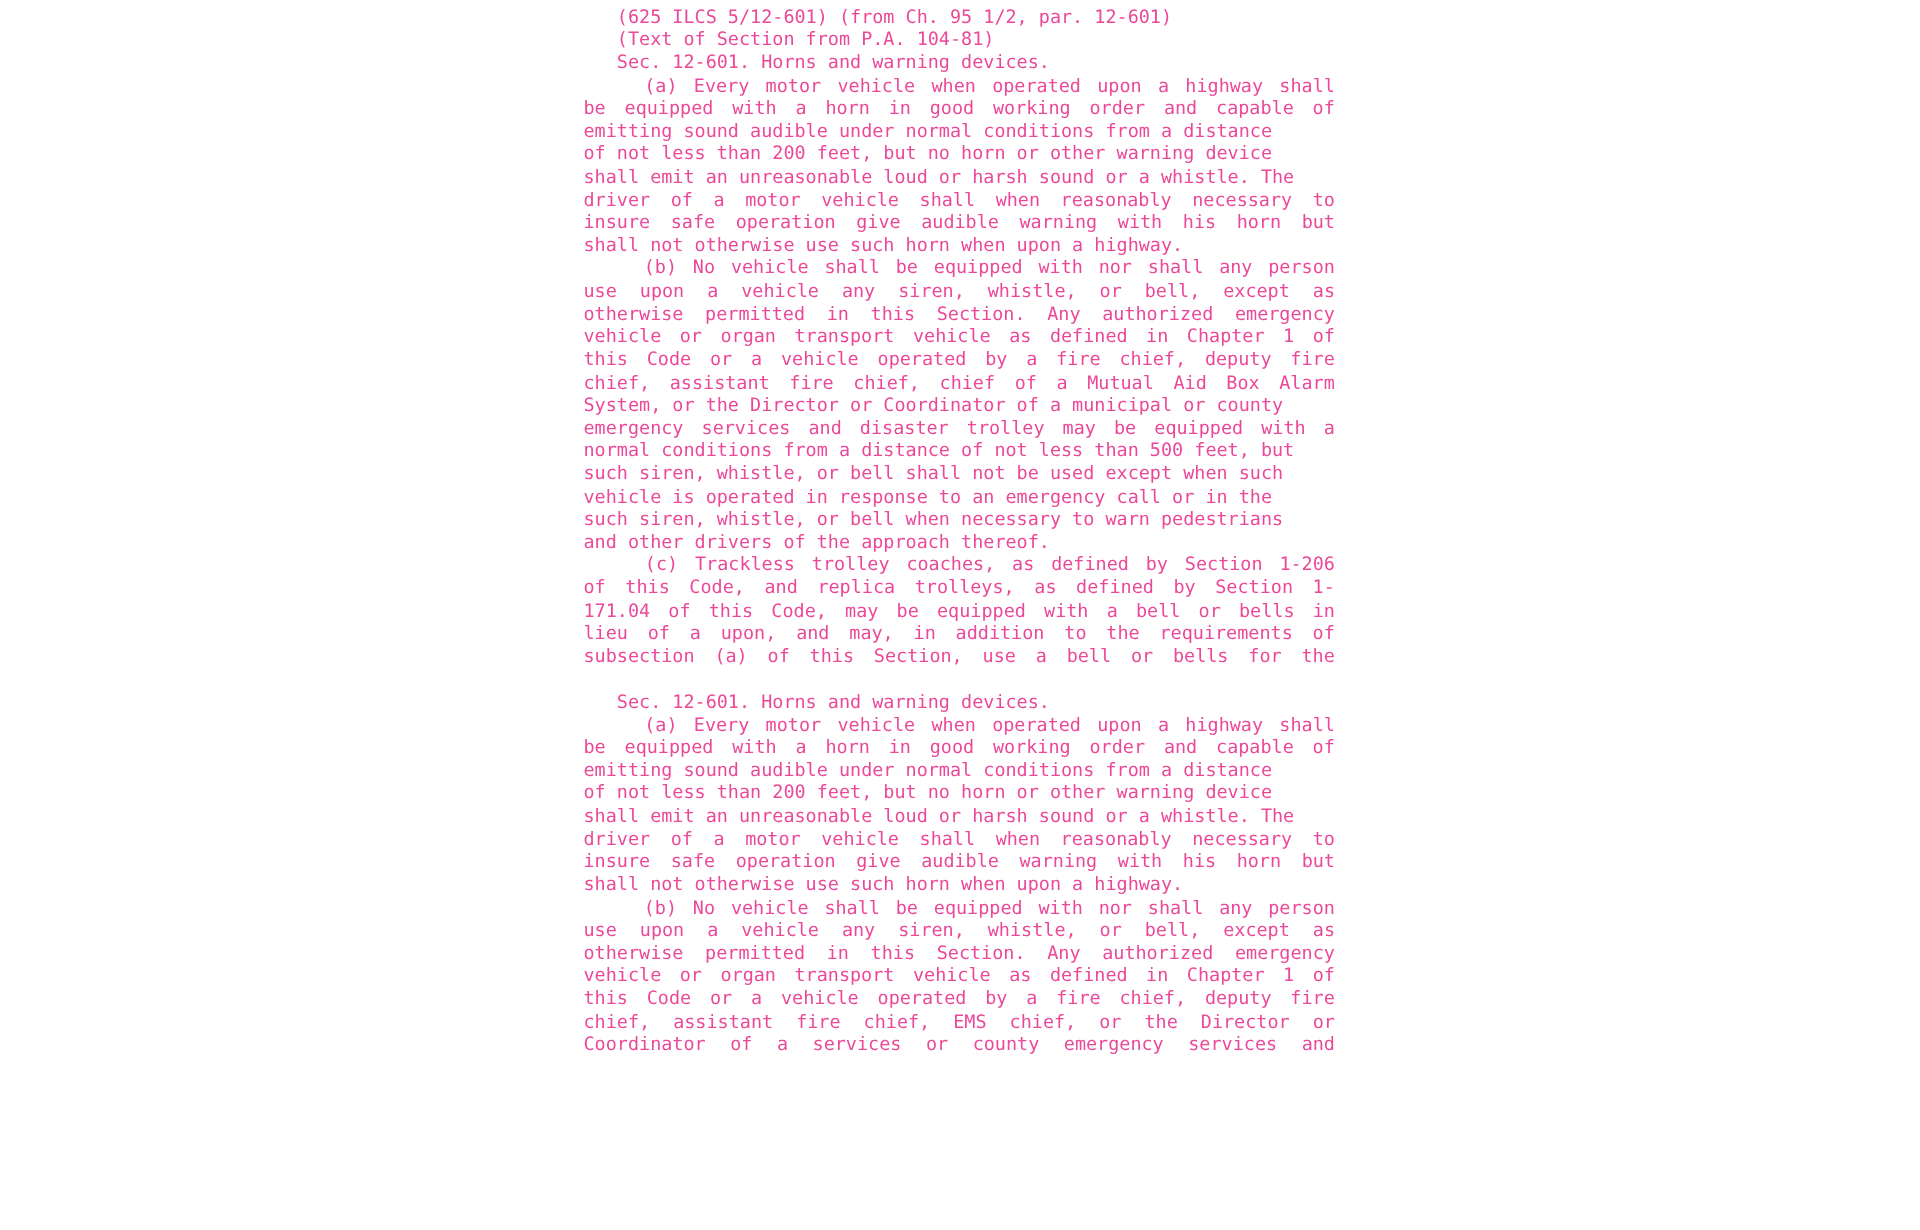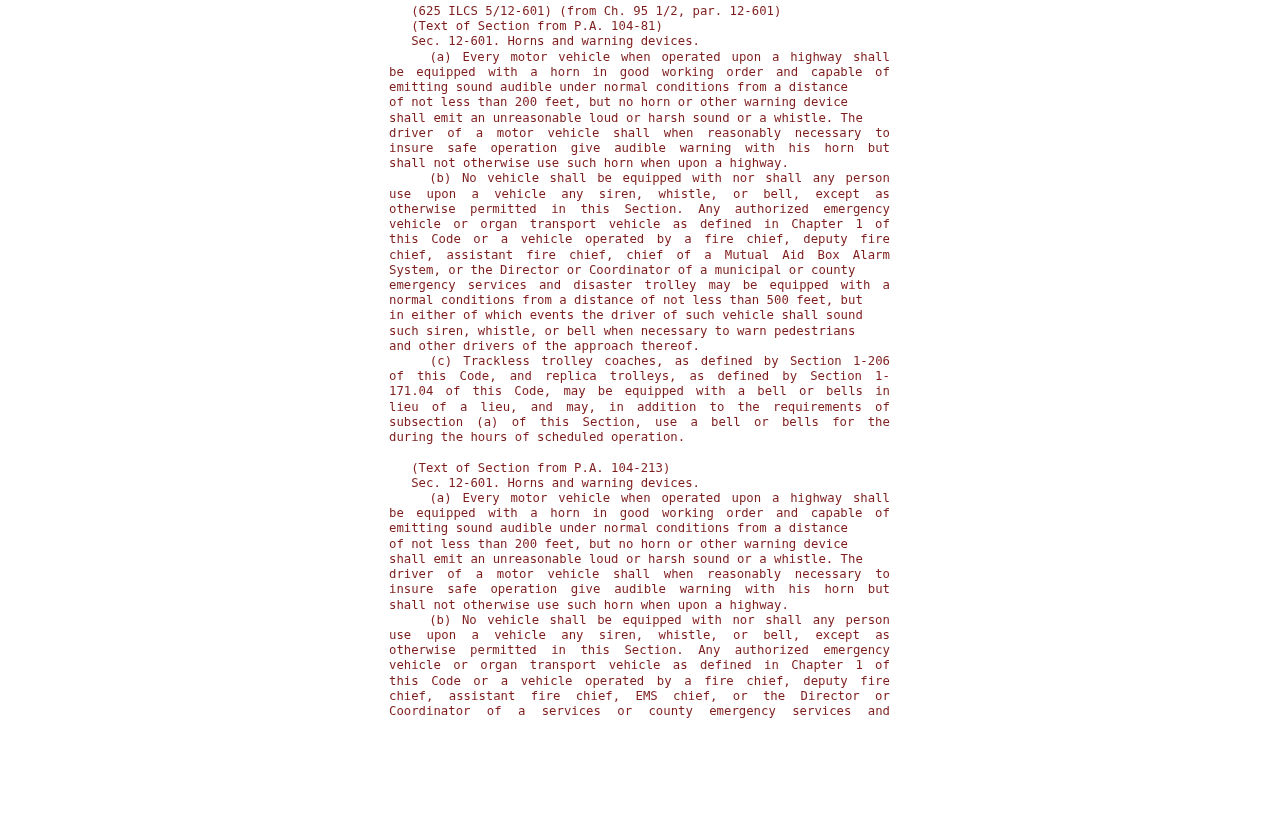--- a/index.html
+++ b/index.html
@@ -19,21 +19,21 @@
     position: absolute;
     left: 389px;
     top: 4px;
     width: 501px;
   }
   .line {
     font-size: 12.3px;
     line-height: 15.22px;
     letter-spacing: 0px;
     white-space: pre;
-    color: #7f1d1d;
+    color: #ec4899;
     height: 15.22px;
   }
   
   .line.just {
     white-space: pre-wrap;
     display: flex;
     justify-content: space-between;
     width: 501px;
   }
   .line.just > span.w {
@@ -63,31 +63,30 @@
     <div class="line">shall not otherwise use such horn when upon a highway.</div>
     <div class="line just"><span class="lead">    </span><span class="w">(b)</span><span class="w">No</span><span class="w">vehicle</span><span class="w">shall</span><span class="w">be</span><span class="w">equipped</span><span class="w">with</span><span class="w">nor</span><span class="w">shall</span><span class="w">any</span><span class="w">person</span></div>
     <div class="line just"><span class="w">use</span><span class="w">upon</span><span class="w">a</span><span class="w">vehicle</span><span class="w">any</span><span class="w">siren,</span><span class="w">whistle,</span><span class="w">or</span><span class="w">bell,</span><span class="w">except</span><span class="w">as</span></div>
     <div class="line just"><span class="w">otherwise</span><span class="w">permitted</span><span class="w">in</span><span class="w">this</span><span class="w">Section.</span><span class="w">Any</span><span class="w">authorized</span><span class="w">emergency</span></div>
     <div class="line just"><span class="w">vehicle</span><span class="w">or</span><span class="w">organ</span><span class="w">transport</span><span class="w">vehicle</span><span class="w">as</span><span class="w">defined</span><span class="w">in</span><span class="w">Chapter</span><span class="w">1</span><span class="w">of</span></div>
     <div class="line just"><span class="w">this</span><span class="w">Code</span><span class="w">or</span><span class="w">a</span><span class="w">vehicle</span><span class="w">operated</span><span class="w">by</span><span class="w">a</span><span class="w">fire</span><span class="w">chief,</span><span class="w">deputy</span><span class="w">fire</span></div>
     <div class="line just"><span class="w">chief,</span><span class="w">assistant</span><span class="w">fire</span><span class="w">chief,</span><span class="w">chief</span><span class="w">of</span><span class="w">a</span><span class="w">Mutual</span><span class="w">Aid</span><span class="w">Box</span><span class="w">Alarm</span></div>
     <div class="line">System, or the Director or Coordinator of a municipal or county</div>
     <div class="line just"><span class="w">emergency</span><span class="w">services</span><span class="w">and</span><span class="w">disaster</span><span class="w">trolley</span><span class="w">may</span><span class="w">be</span><span class="w">equipped</span><span class="w">with</span><span class="w">a</span></div>
     <div class="line">normal conditions from a distance of not less than 500 feet, but</div>
-    <div class="line">in either of which events the driver of such vehicle shall sound</div>
+    <div class="line">such siren, whistle, or bell shall not be used except when such</div>
+    <div class="line">vehicle is operated in response to an emergency call or in the</div>
     <div class="line">such siren, whistle, or bell when necessary to warn pedestrians</div>
     <div class="line">and other drivers of the approach thereof.</div>
     <div class="line just"><span class="lead">    </span><span class="w">(c)</span><span class="w">Trackless</span><span class="w">trolley</span><span class="w">coaches,</span><span class="w">as</span><span class="w">defined</span><span class="w">by</span><span class="w">Section</span><span class="w">1-206</span></div>
     <div class="line just"><span class="w">of</span><span class="w">this</span><span class="w">Code,</span><span class="w">and</span><span class="w">replica</span><span class="w">trolleys,</span><span class="w">as</span><span class="w">defined</span><span class="w">by</span><span class="w">Section</span><span class="w">1-</span></div>
     <div class="line just"><span class="w">171.04</span><span class="w">of</span><span class="w">this</span><span class="w">Code,</span><span class="w">may</span><span class="w">be</span><span class="w">equipped</span><span class="w">with</span><span class="w">a</span><span class="w">bell</span><span class="w">or</span><span class="w">bells</span><span class="w">in</span></div>
-    <div class="line just"><span class="w">lieu</span><span class="w">of</span><span class="w">a</span><span class="w">lieu,</span><span class="w">and</span><span class="w">may,</span><span class="w">in</span><span class="w">addition</span><span class="w">to</span><span class="w">the</span><span class="w">requirements</span><span class="w">of</span></div>
+    <div class="line just"><span class="w">lieu</span><span class="w">of</span><span class="w">a</span><span class="w">upon,</span><span class="w">and</span><span class="w">may,</span><span class="w">in</span><span class="w">addition</span><span class="w">to</span><span class="w">the</span><span class="w">requirements</span><span class="w">of</span></div>
     <div class="line just"><span class="w">subsection</span><span class="w">(a)</span><span class="w">of</span><span class="w">this</span><span class="w">Section,</span><span class="w">use</span><span class="w">a</span><span class="w">bell</span><span class="w">or</span><span class="w">bells</span><span class="w">for</span><span class="w">the</span></div>
-    <div class="line">during the hours of scheduled operation.</div>
     <div class="line blank"></div>
-    <div class="line">   (Text of Section from P.A. 104-213)</div>
     <div class="line">   Sec. 12-601. Horns and warning devices.</div>
     <div class="line just"><span class="lead">    </span><span class="w">(a)</span><span class="w">Every</span><span class="w">motor</span><span class="w">vehicle</span><span class="w">when</span><span class="w">operated</span><span class="w">upon</span><span class="w">a</span><span class="w">highway</span><span class="w">shall</span></div>
     <div class="line just"><span class="w">be</span><span class="w">equipped</span><span class="w">with</span><span class="w">a</span><span class="w">horn</span><span class="w">in</span><span class="w">good</span><span class="w">working</span><span class="w">order</span><span class="w">and</span><span class="w">capable</span><span class="w">of</span></div>
     <div class="line">emitting sound audible under normal conditions from a distance</div>
     <div class="line">of not less than 200 feet, but no horn or other warning device</div>
     <div class="line">shall emit an unreasonable loud or harsh sound or a whistle. The</div>
     <div class="line just"><span class="w">driver</span><span class="w">of</span><span class="w">a</span><span class="w">motor</span><span class="w">vehicle</span><span class="w">shall</span><span class="w">when</span><span class="w">reasonably</span><span class="w">necessary</span><span class="w">to</span></div>
     <div class="line just"><span class="w">insure</span><span class="w">safe</span><span class="w">operation</span><span class="w">give</span><span class="w">audible</span><span class="w">warning</span><span class="w">with</span><span class="w">his</span><span class="w">horn</span><span class="w">but</span></div>
     <div class="line">shall not otherwise use such horn when upon a highway.</div>
     <div class="line just"><span class="lead">    </span><span class="w">(b)</span><span class="w">No</span><span class="w">vehicle</span><span class="w">shall</span><span class="w">be</span><span class="w">equipped</span><span class="w">with</span><span class="w">nor</span><span class="w">shall</span><span class="w">any</span><span class="w">person</span></div>

